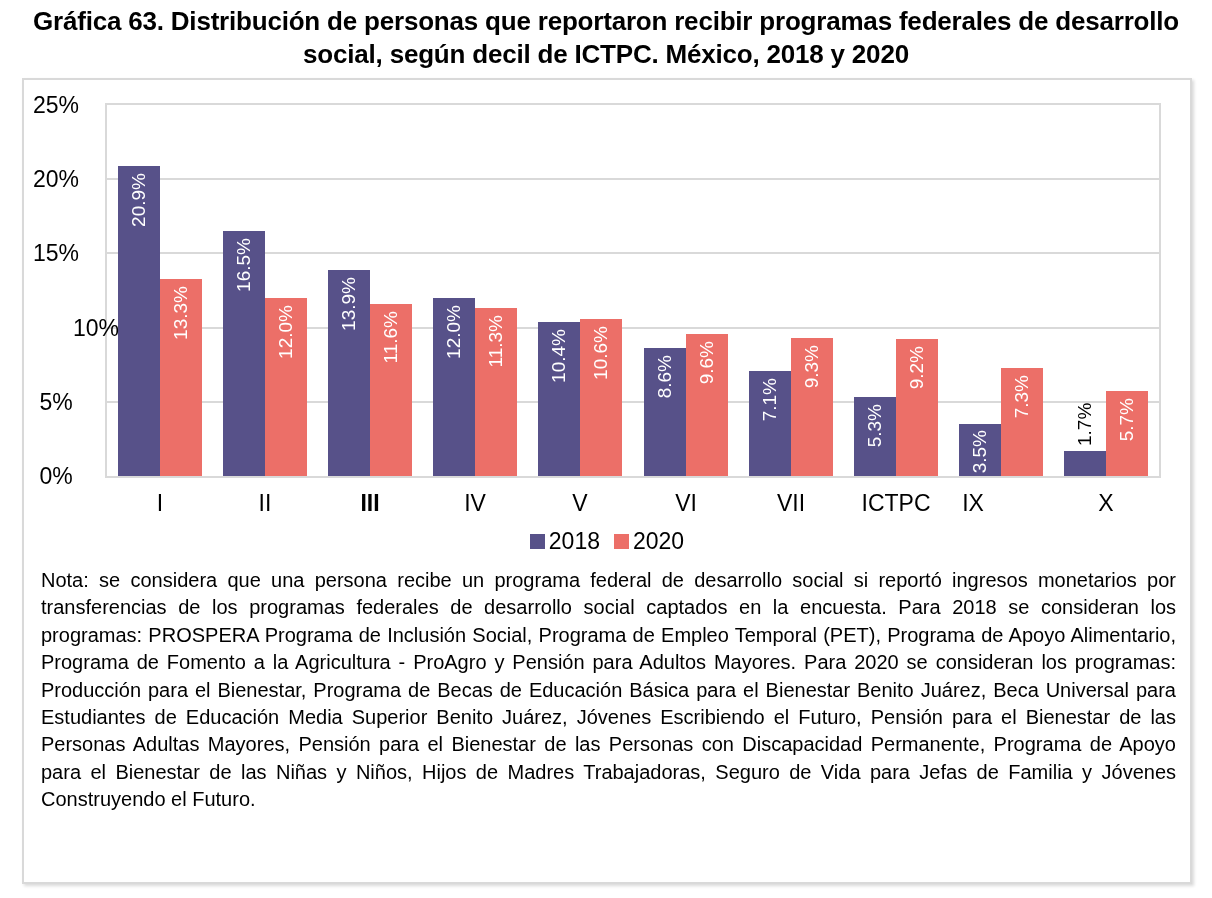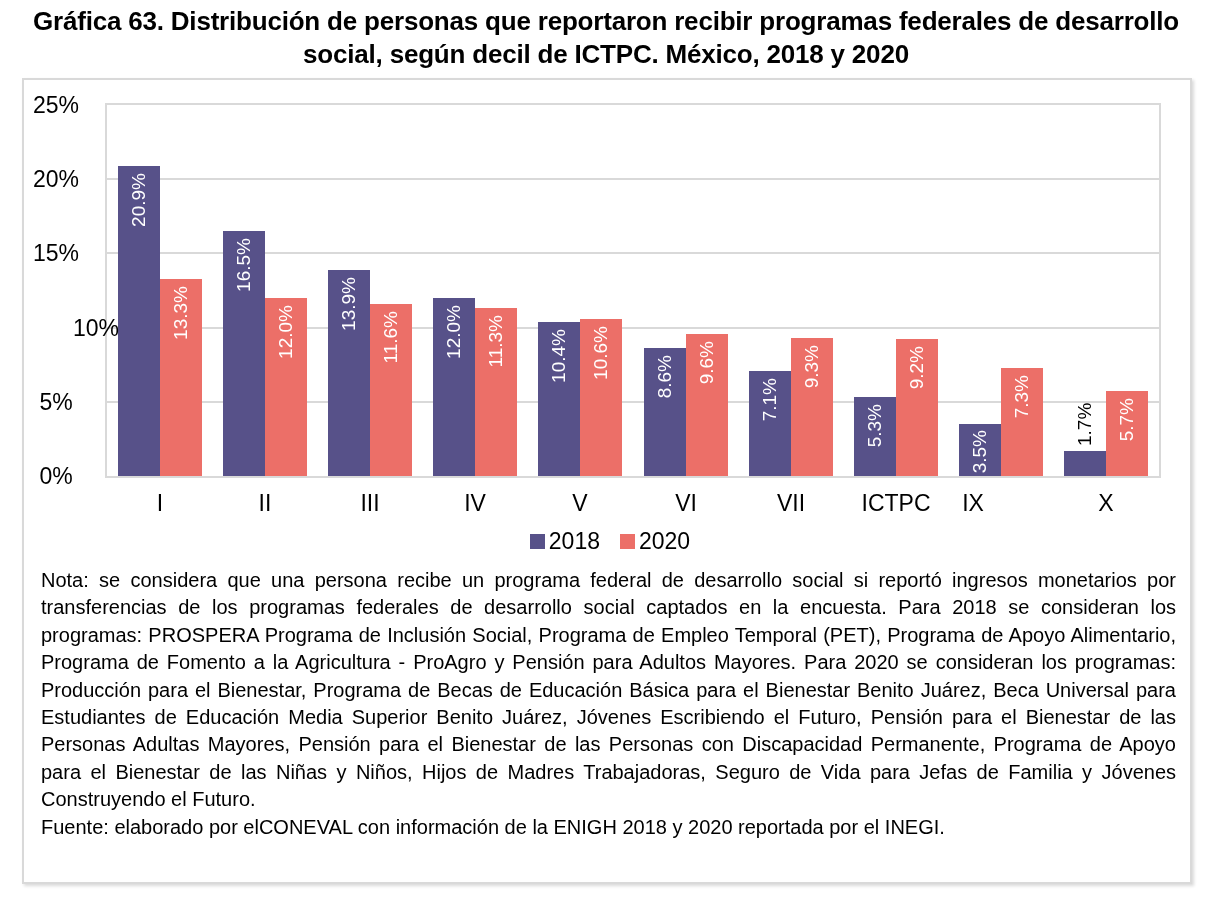--- a/index.html
+++ b/index.html
@@ -29,21 +29,21 @@
     font-size:19px;line-height:22px;width:22px;white-space:nowrap;
   }
   .vlabel.outside{transform:translateY(-100%) rotate(180deg);}
   .ylabels,.xlabels{position:absolute;inset:0;}
   .ylab{position:absolute;left:0;width:64px;text-align:center;font-size:23px;line-height:26px;}
   .xlab{position:absolute;top:410px;width:100px;text-align:center;font-size:23px;line-height:26px;}
   .legend{
     position:absolute;top:448px;left:0;width:100%;
     display:flex;justify-content:center;align-items:center;gap:14px;
   }
-  .legend-item{display:flex;align-items:center;gap:4px;font-size:23px;margin-left:6px;}
+  .legend-item{display:flex;align-items:center;gap:4px;font-size:23px;}
   .swatch{width:15px;height:15px;}
   .notes{position:absolute;top:487px;left:17px;right:14px;font-size:20px;line-height:27.4px;}
   .note-just{text-align:justify;}
 </style>
 </head>
 <body>
 
 <div class="title">Gráfica 63. Distribución de personas que reportaron recibir programas federales de desarrollo social, según decil de ICTPC. México, 2018 y 2020</div>
 
 <div class="panel">
@@ -98,21 +98,21 @@
         <div class="ylab" style="top: 383px;">0%</div>
         <div class="ylab" style="top: 309px;">5%</div>
         <div class="ylab" style="top: 235px; padding-left: 40px;">10%</div>
         <div class="ylab" style="top: 160px;">15%</div>
         <div class="ylab" style="top: 86px;">20%</div>
         <div class="ylab" style="top: 12px;">25%</div>
       </div>
     <div class="xlabels">
         <div class="xlab" style="left: 86px;">I</div>
         <div class="xlab" style="left: 191px;">II</div>
-        <div class="xlab" style="left: 296px;">III</div>
+        <div class="xlab" style="left: 296px; font-weight: bold;">III</div>
         <div class="xlab" style="left: 401px;">IV</div>
         <div class="xlab" style="left: 506px;">V</div>
         <div class="xlab" style="left: 612px;">VI</div>
         <div class="xlab" style="left: 717px;">VII</div>
         <div class="xlab" style="left: 822px;">ICTPC</div>
         <div class="xlab" style="left: 899px;">IX</div>
         <div class="xlab" style="left: 1032px;">X</div>
       </div>
     <div class="legend">
         <div class="legend-item">
@@ -120,15 +120,14 @@
           <div class="legend-text">2018</div>
         </div>
         <div class="legend-item">
           <div class="swatch" style="background: rgb(236, 111, 104);"></div>
           <div class="legend-text">2020</div>
         </div>
       </div>
   </div>
   <div class="notes">
     <div class="note-just">Nota: se considera que una persona recibe un programa federal de desarrollo social si reportó ingresos monetarios por transferencias de los programas federales de desarrollo social captados en la encuesta. Para 2018 se consideran los programas: PROSPERA Programa de Inclusión Social, Programa de Empleo Temporal (PET), Programa de Apoyo Alimentario, Programa de Fomento a la Agricultura - ProAgro y Pensión para Adultos Mayores.  Para 2020 se consideran los programas: Producción para el Bienestar, Programa de Becas de Educación Básica para el Bienestar Benito Juárez, Beca Universal para Estudiantes de Educación Media Superior Benito Juárez, Jóvenes Escribiendo el Futuro, Pensión para el Bienestar de las Personas Adultas Mayores, Pensión para el Bienestar de las Personas con Discapacidad Permanente, Programa de Apoyo para el Bienestar de las Niñas y Niños, Hijos de Madres Trabajadoras, Seguro de Vida para Jefas de Familia y Jóvenes Construyendo el Futuro.</div>
-    <div>Fuente: elaborado por elCONEVAL con información de la ENIGH 2018 y 2020 reportada por el INEGI.</div>
   </div>
 </div>
 
 </body></html>

